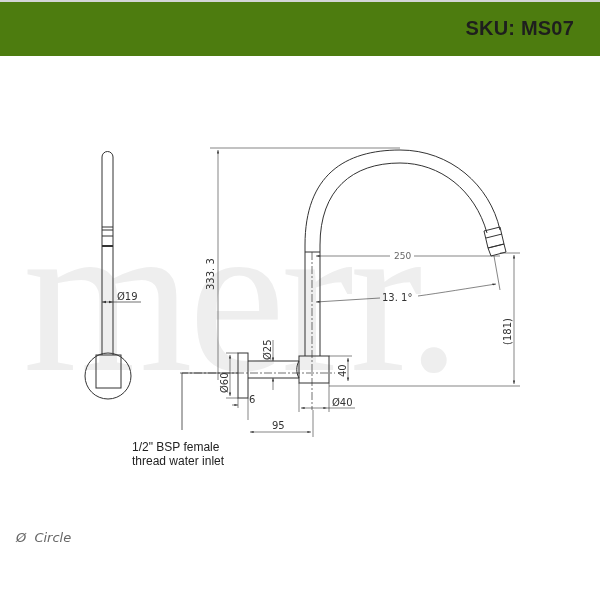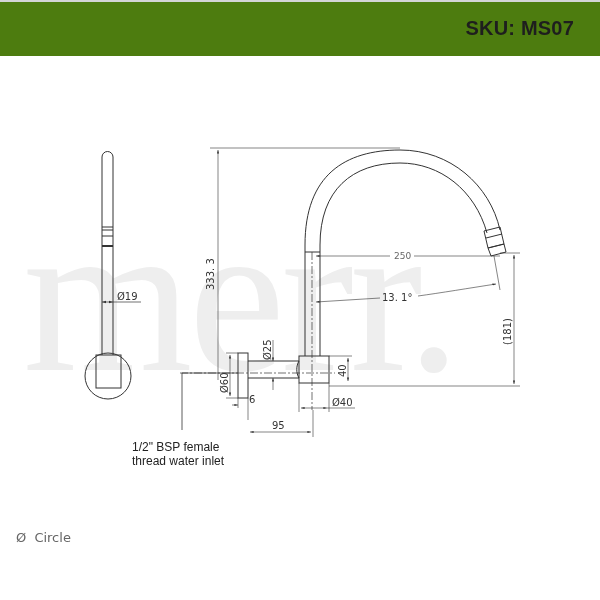--- a/index.html
+++ b/index.html
@@ -2,21 +2,21 @@
 <html><head>
   <meta charset="utf-8">
   <style>
     html, body { margin: 0; padding: 0; }
     body { width: 600px; height: 600px; background: #ffffff; position: relative; overflow: hidden; font-family: "Liberation Sans", sans-serif; }
     .header { position: absolute; left: 0; top: 0; width: 600px; height: 56px; background: #4d7c0f; border-top: 2px solid #d4d5d6; box-sizing: border-box; }
     .sku { position: absolute; right: 26px; top: 15px; font-family: "Liberation Sans", sans-serif; font-weight: bold; font-size: 20px; color: #1e1e1e; letter-spacing: 0.2px; }
     .watermark { position: absolute; left: 23px; top: 188px; font-family: Liberation Serif, serif; font-size: 218px; line-height: 1; color: #eeeeee; letter-spacing: -4px; white-space: nowrap; }
     svg.drawing { position: absolute; left: 0; top: 0; }
     .inlet-note { position: absolute; left: 132px; top: 440px; font-family: "Liberation Sans", sans-serif; font-size: 12px; line-height: 14px; color: #222; }
-    .legend { position: absolute; left: 16px; top: 530px; font-family: "DejaVu Sans", sans-serif; font-size: 13px; color: #666; }
+    .legend { position: absolute; left: 16px; top: 530px; font-family: "DejaVu Sans", sans-serif; font-size: 13px; color: #666; font-style: italic; }
     .legend .sym { margin-right: 4px; }
   </style>
 </head>
 <body>
 
 <div class="header">
   <div class="sku">SKU: MS07</div>
 </div>
 
 <div class="watermark">merr.</div>

